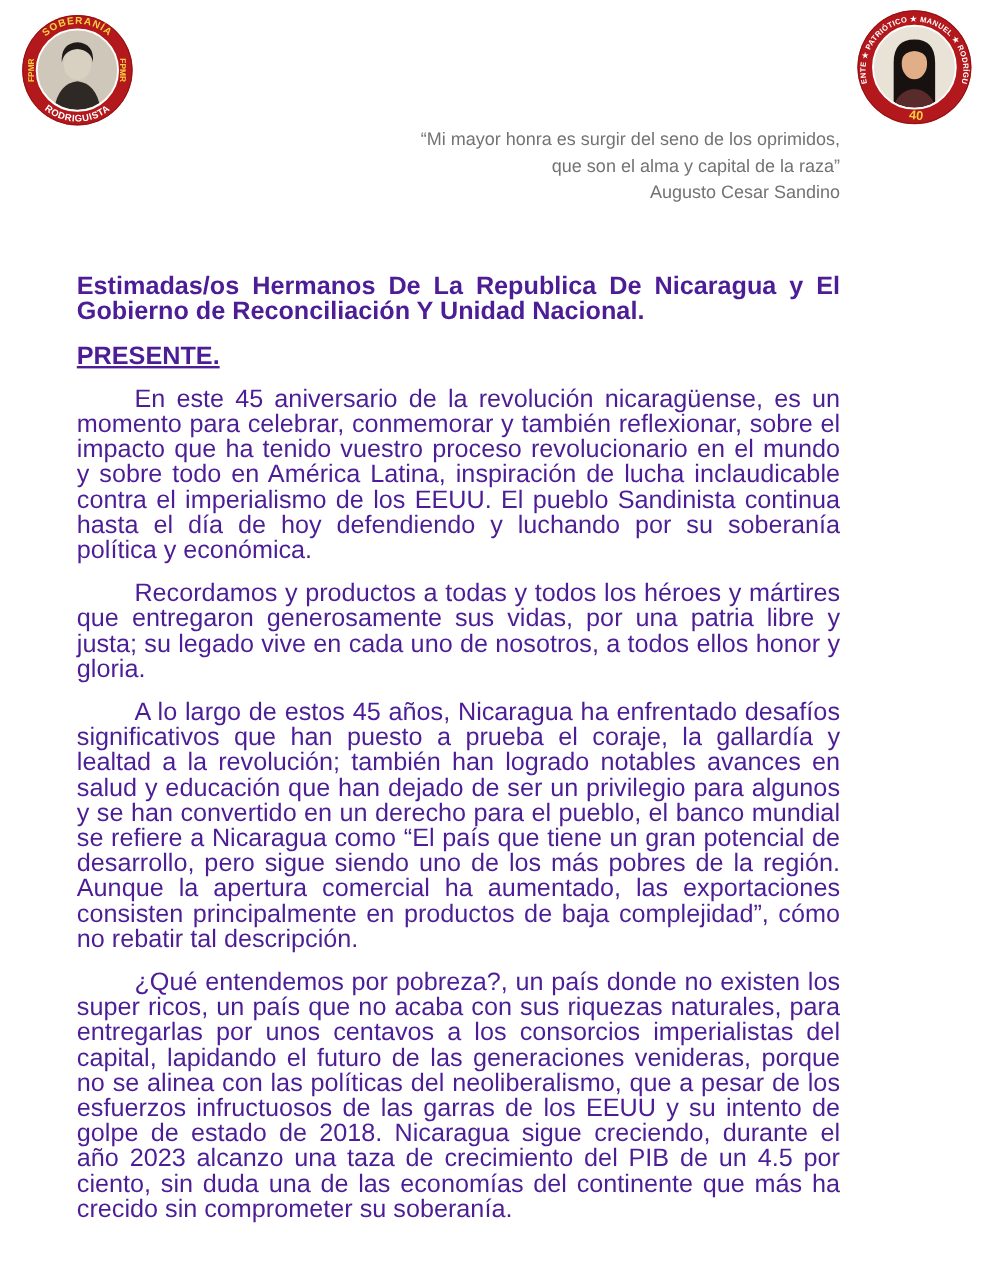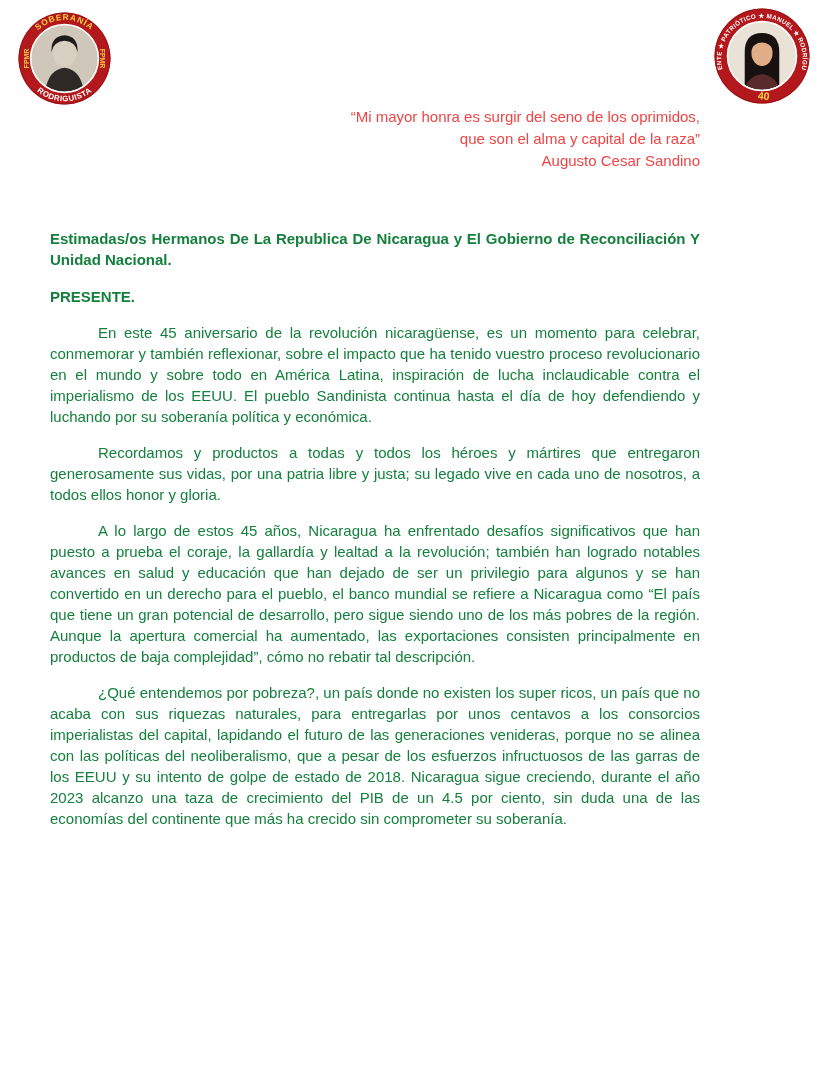--- a/index.html
+++ b/index.html
@@ -20,33 +20,33 @@
   .seal-right { right: 15px; top: 8px; width: 96px; height: 96px; }
   .seal svg { display: block; width: 100%; height: 100%; }
   .seal text { font-family: "Liberation Sans", sans-serif; }
 
   .quote {
     padding-top: 106px;
     margin-right: 125px;
     text-align: right;
     font-size: 15px;
     line-height: 22px;
-    color: #ef4444;
+    color: #737373;
   }
   .quote .attribution { font-weight: 400; }
 
   .letter-body {
-    margin: 0 125px 0 50px;
-    font-size: 15px;
+    margin: 0 125px 0 64px;
+    font-size: 21px;
     line-height: 21px;
     text-align: justify;
-    color: #15803d;
+    color: #4c1d95;
   }
   .salutation { margin-top: 56px; font-weight: 700; }
-  .presente   { margin-top: 16px; font-weight: 700; }
+  .presente   { margin-top: 16px; font-weight: 700; text-decoration: underline; }
   .para       { margin-top: 15px; text-indent: 48px; }
 </style>
 </head>
 <body>
 
 <div class="page">
 
   <div class="seal seal-left">
     <svg viewBox="0 0 100 100">
       <defs>

